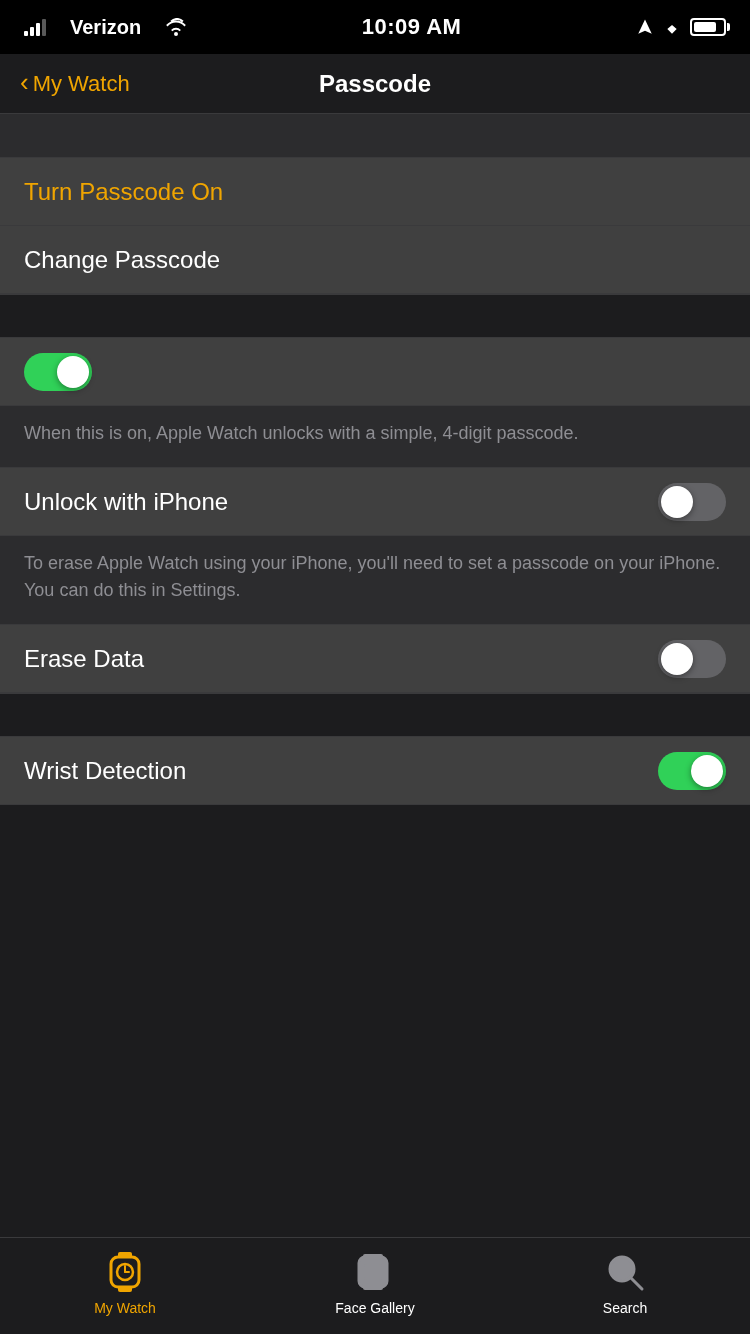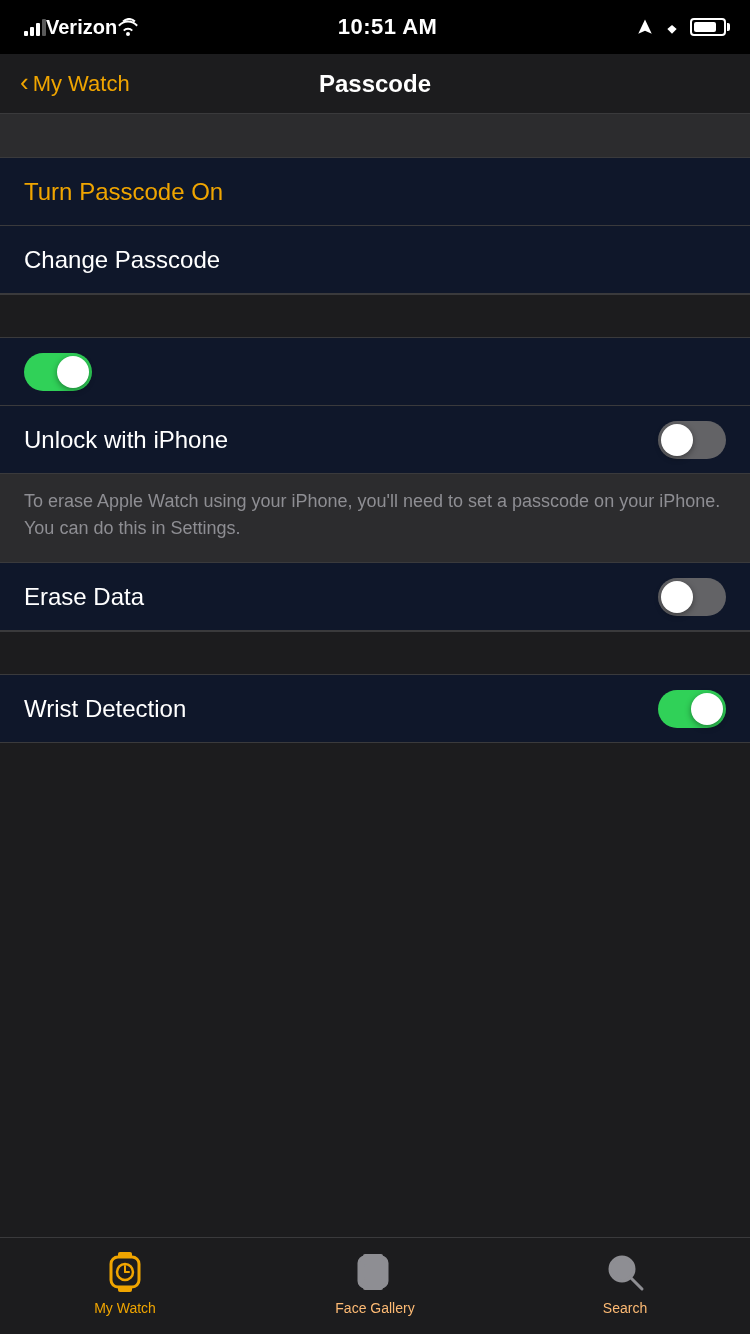--- a/index.html
+++ b/index.html
@@ -20,21 +20,21 @@
       background: #000;
       height: 54px;
       display: flex;
       align-items: center;
       justify-content: space-between;
       padding: 0 24px;
     }
     .status-left {
       display: flex;
       align-items: center;
-      gap: 0;
+      gap: 24px;
     }
     .signal-bars {
       display: flex;
       align-items: flex-end;
       gap: 2px;
       height: 18px;
     }
     .signal-bars span {
       background: #fff;
       width: 4px;
@@ -131,21 +131,21 @@
       border-bottom: 1px solid #3a3a3c;
     }
 
     
     .section {
       background: #2c2c2e;
       margin-bottom: 0;
     }
 
     .settings-row {
-      background: #0f172a;
+      background: #404040;
       display: flex;
       align-items: center;
       justify-content: space-between;
       padding: 0 24px;
       min-height: 68px;
       border-bottom: 1px solid #3a3a3c;
     }
 
     .settings-row-label {
       font-size: 24px;
@@ -231,21 +231,21 @@
     .tab-icon {
       width: 44px;
       height: 44px;
       display: flex;
       align-items: center;
       justify-content: center;
     }
 
     .tab-label {
       font-size: 14px;
-      color: #fdba74;
+      color: #ffffff;
     }
 
     .tab-label.active {
       color: #f0a500;
     }
 
     .tab-icon svg {
       fill: #8e8e93;
     }
     .tab-icon.active svg {
@@ -267,21 +267,21 @@
         <span></span>
         <span></span>
         <span></span>
     </div>
     <span class="carrier">Verizon</span>
 
     <svg width="22" height="18" viewBox="0 0 22 18" fill="white">
       <path d="M11 14a2 2 0 1 1 0 4 2 2 0 0 1 0-4zm-4.95-2.12a7 7 0 0 1 9.9 0l-1.41 1.41a5 5 0 0 0-7.07 0L6.05 11.88zM1.15 7.07a13 13 0 0 1 19.7 0l-1.41 1.42a11 11 0 0 0-16.88 0L1.15 7.07zm4.24-4.24A9 9 0 0 1 18.6 2.83l-1.41 1.41a7 7 0 0 0-10.36 0L5.39 2.83z"></path>
     </svg>
   </div>
-  <div class="status-center">10:51 AM</div>
+  <div class="status-center">10:09 AM</div>
   <div class="status-right">
 
     <svg width="18" height="18" viewBox="0 0 24 24" fill="white">
       <path d="M12 2L3 21l9-4 9 4z"></path>
     </svg>
 
     <svg width="16" height="20" viewBox="0 0 24 24" fill="white">
       <path d="M17 5l-9 7 9 7V5zM8 5v14l9-7z" opacity="0"></path>
       <path d="M12 2v20l7-7-7-6v13l-7-7 7-6V2z"></path>
     </svg>
@@ -317,20 +317,21 @@
 
   <div class="section-gap"></div>
 
   <div class="section">
 
     <div class="settings-row">
       <div class="toggle on">
         <div class="toggle-knob"></div>
       </div>
     </div>
+    <div class="settings-description">When this is on, Apple Watch unlocks with a simple, 4-digit passcode.</div>
 
     <div class="settings-row">
       <span class="settings-row-label">Unlock with iPhone</span>
       <div class="toggle off">
         <div class="toggle-knob"></div>
       </div>
     </div>
     <div class="settings-description">To erase Apple Watch using your iPhone, you'll need to set a passcode on your iPhone. You can do this in Settings.</div>
 
     <div class="settings-row">

